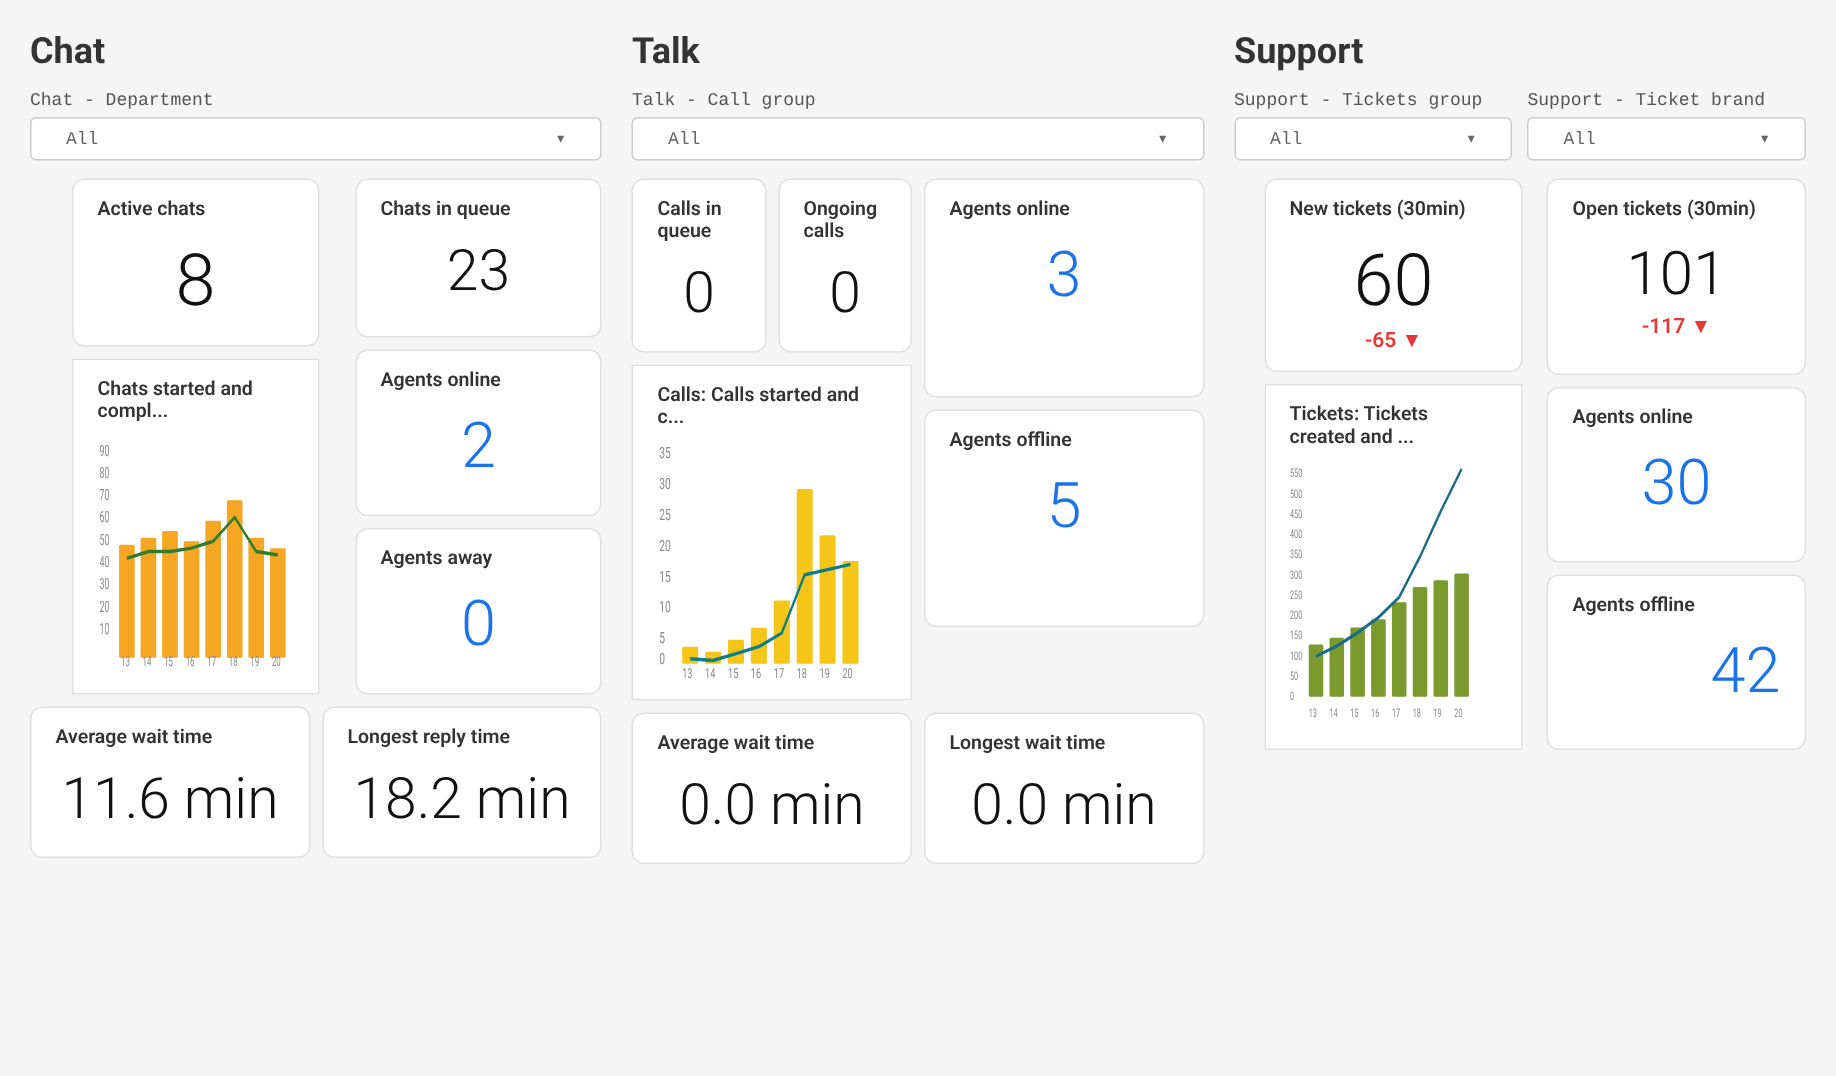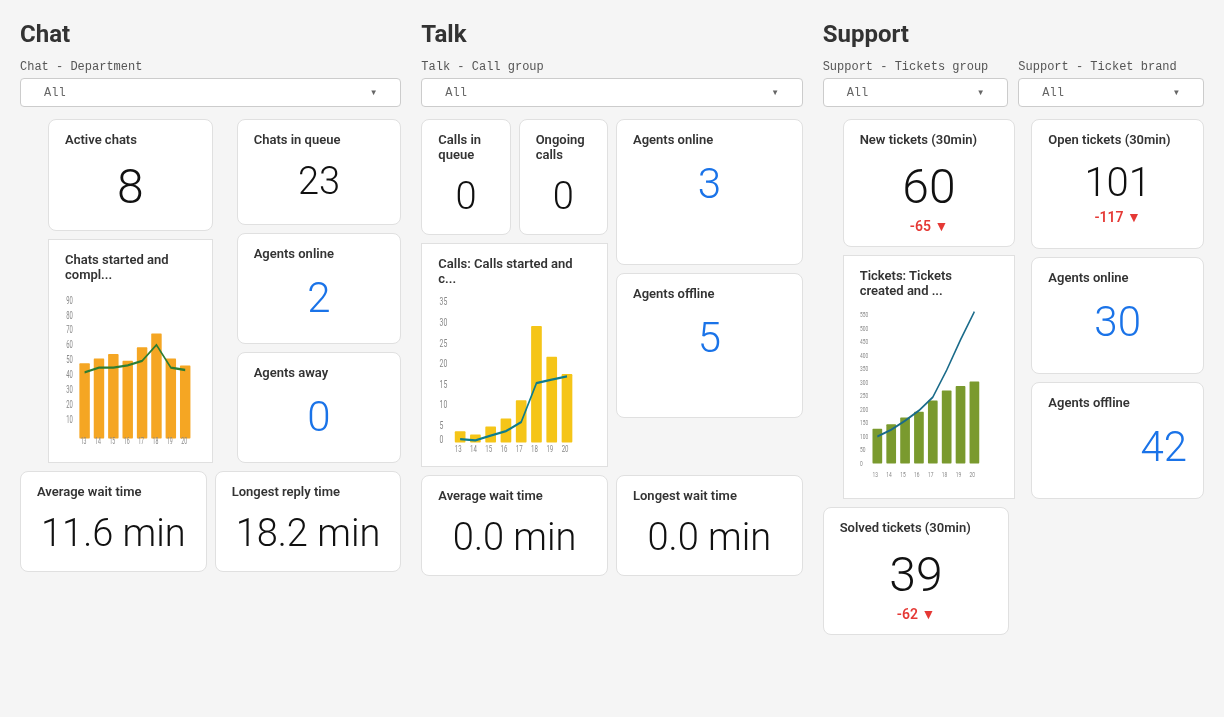--- a/index.html
+++ b/index.html
@@ -407,23 +407,15 @@
           <div class="card-value card-value-blue" style="font-size:42px;">30</div>
         </div>
         <div class="card">
           <div class="card-title">Agents offline</div>
           <div class="card-value card-value-blue" style="font-size:42px;text-align:right;">42</div>
         </div>
       </div>
     </div>
 
     <div class="bottom-stats bottom-stats-2">
-      <div class="card">
-        <div class="card-title">Solved tickets (30min)</div>
-        <div class="card-value" style="font-size:48px;">39</div>
-        <div class="card-delta delta-red">
-          <span>-62</span>
-          <span>▼</span>
-        </div>
-      </div>
     </div>
   </div>
 </div>
 
 </body></html>

